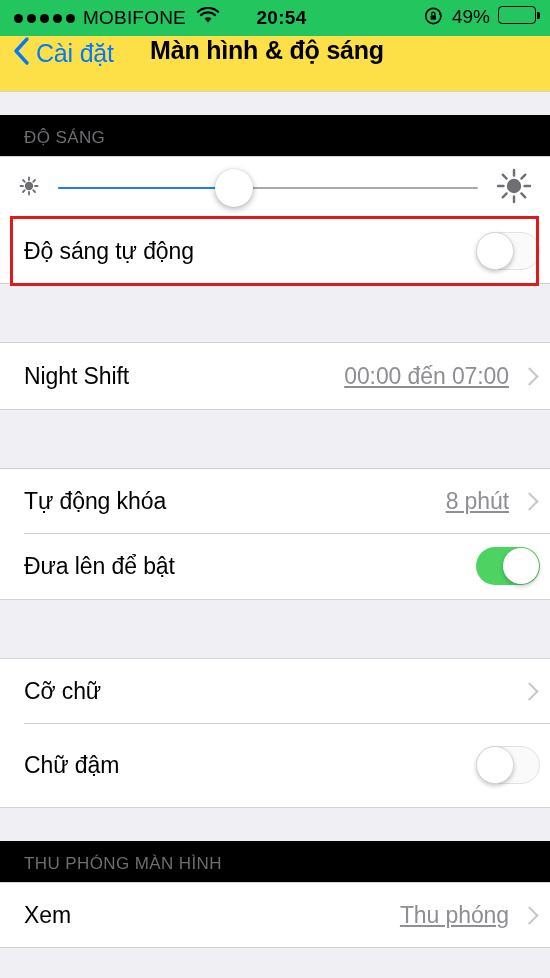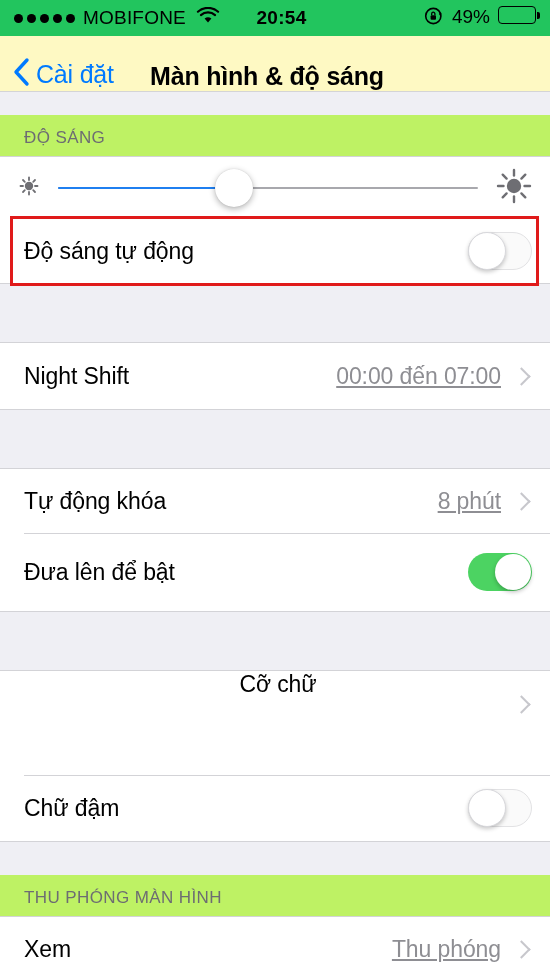--- a/index.html
+++ b/index.html
@@ -99,24 +99,24 @@
   .battery .fill {
     height: 100%;
     background: #000;
     border-radius: 1px;
   }
 
   
   .nav-bar {
     position: relative;
     height: 56px;
-    background: #fef9c3;
+    background: #fde047;
     border-bottom: 1px solid #d4d4d6;
     display: flex;
-    align-items: flex-end;
+    align-items: flex-start;
     box-sizing: border-box;
   }
   .nav-back {
     display: flex;
     align-items: center;
     gap: 6px;
     padding-left: 12px;
     color: #007aff;
     cursor: pointer;
   }
@@ -135,41 +135,41 @@
     pointer-events: none;
   }
 
   
   .gap {
     background: #efeff4;
     border-bottom: 1px solid #d3d3d7;
   }
   .gap.no-top-line { border-top: none; }
   .section-header {
-    background: #bef264;
+    background: #000000;
     border-bottom: 1px solid #d3d3d7;
     display: flex;
     align-items: flex-end;
     box-sizing: border-box;
     padding: 0 0 8px 24px;
     color: #6d6d72;
     font-size: 17px;
     letter-spacing: .4px;
   }
   .group {
     background: #ffffff;
     border-top: 1px solid #d3d3d7;
     border-bottom: 1px solid #d3d3d7;
   }
   .group.no-border-top { border-top: none; }
   .row {
     position: relative;
     display: flex;
     align-items: center;
-    padding: 0 18px 0 24px;
+    padding: 0 10px 0 24px;
     box-sizing: border-box;
     background: #fff;
   }
   .row + .row::before {
     content: "";
     position: absolute;
     left: 24px; right: 0; top: 0;
     height: 1px;
     background: #d3d3d7;
   }
@@ -412,40 +412,40 @@
   <div class="gap" style="height:58px;"></div>
 
   <div class="group no-border-top">
     <div class="row" style="height:64px;">
       <span class="row-label">Tự động khóa</span>
       <div class="row-right">
         <span class="row-value">8 phút</span>
         <span class="chevron"></span>
       </div>
     </div>
-    <div class="row" style="height:78px;">
+    <div class="row" style="height:66px;">
       <span class="row-label">Đưa lên để bật</span>
       <div class="row-right">
         <span class="toggle on">
           <span class="knob"></span>
         </span>
       </div>
     </div>
   </div>
 
   <div class="gap" style="height:58px;"></div>
 
   <div class="group no-border-top">
-    <div class="row" style="height:64px;flex-direction:column;">
+    <div class="row" style="height:64px;">
       <span class="row-label">Cỡ chữ</span>
       <div class="row-right">
         <span class="chevron"></span>
       </div>
     </div>
-    <div class="row" style="height:66px;margin-top:40px;">
+    <div class="row" style="height:84px;">
       <span class="row-label">Chữ đậm</span>
       <div class="row-right">
         <span class="toggle off">
           <span class="knob"></span>
         </span>
       </div>
     </div>
   </div>
 
   <div class="gap" style="height:33px;border-bottom:none;"></div>

